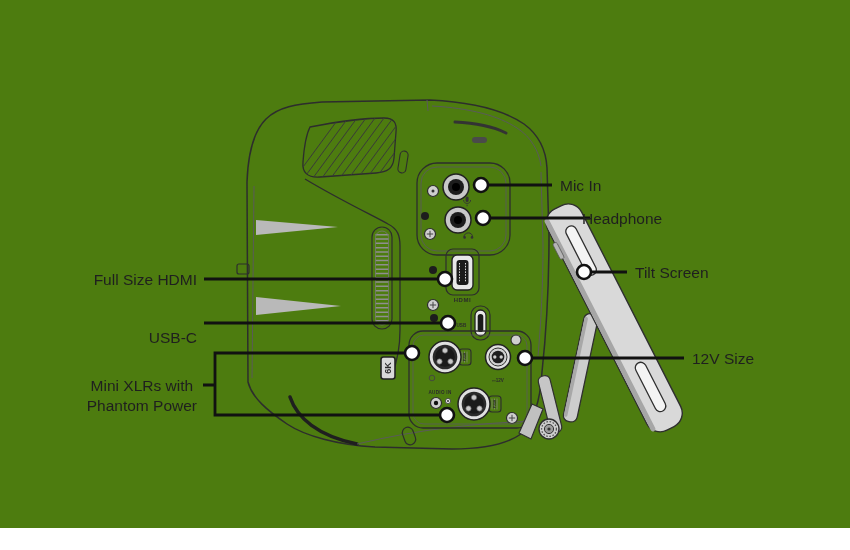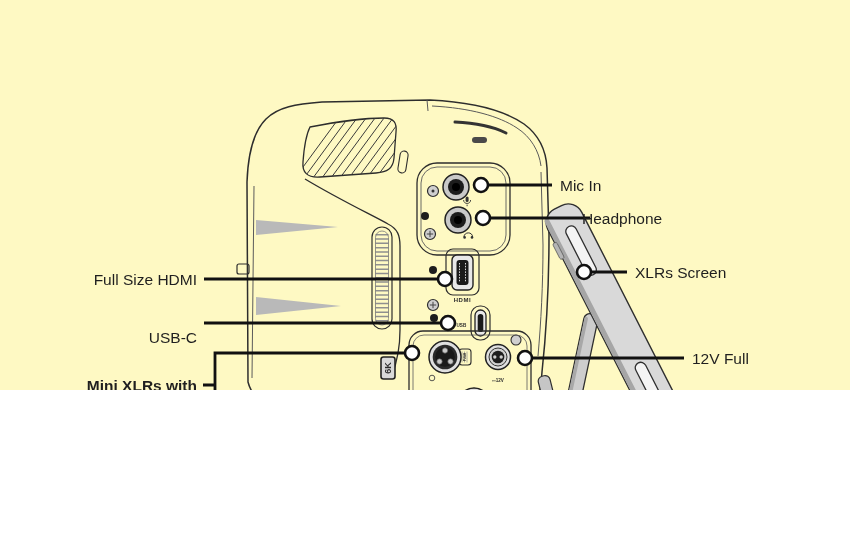--- a/index.html
+++ b/index.html
@@ -1,22 +1,22 @@
 <!DOCTYPE html>
 <html><head>
 <meta charset="utf-8">
 <title>Diagram</title>
 <style>
   html,body{margin:0;padding:0;background:#fff;}
-  .stage{position:relative;width:850px;height:390px;background:#fef9c3;overflow:hidden;
+  .stage{position:relative;width:850px;height:528px;background:#4d7c0f;overflow:hidden;
          font-family:"Liberation Sans","DejaVu Sans",sans-serif;}
   .stage svg{position:absolute;left:0;top:0;}
   .lbl{position:absolute;font-size:15.5px;color:#1f1f1f;white-space:nowrap;line-height:17px;}
   .lbl.right-align{text-align:center;}
-  .lbl.two span{display:block;text-align:center;line-height:20px;font-weight:bold;}
+  .lbl.two span{display:block;text-align:center;line-height:20px;}
   .pm{font-family:"Liberation Sans","DejaVu Sans",sans-serif;font-weight:bold;fill:#2b2b2b;}
   .outline{stroke:#2d2d2d;fill:none;}
   .seam{stroke:#5a5a5a;stroke-width:1;fill:none;}
 </style>
 </head>
 <body>
 
 <div class="stage">
 
 <svg width="850" height="550" viewBox="0 0 850 550">
@@ -228,21 +228,22 @@
     <circle cx="525" cy="358" r="7"></circle>
     <circle cx="445" cy="279" r="7"></circle>
     <circle cx="448" cy="323" r="7"></circle>
     <circle cx="412" cy="353" r="7"></circle>
     <circle cx="447" cy="415" r="7"></circle>
   </g>
 </svg>
 
 <div class="lbl" style="left:560px;top:177px">Mic In</div>
 <div class="lbl" style="left:582px;top:210px">Headphone</div>
-<div class="lbl" style="left:635px;top:264px">XLRs Screen</div>
-<div class="lbl" style="left:692px;top:350px">12V Full</div>
+<div class="lbl" style="left:635px;top:264px">Tilt Screen</div>
+<div class="lbl" style="left:692px;top:350px">12V Size</div>
 <div class="lbl right-align" style="right:653px;top:271px">Full Size HDMI</div>
 <div class="lbl right-align" style="right:653px;top:329px">USB-C</div>
 <div class="lbl two" style="right:653px;top:376px">
   <span>Mini XLRs with</span>
+  <span>Phantom Power</span>
 </div>
 
 </div>
 
 </body></html>

